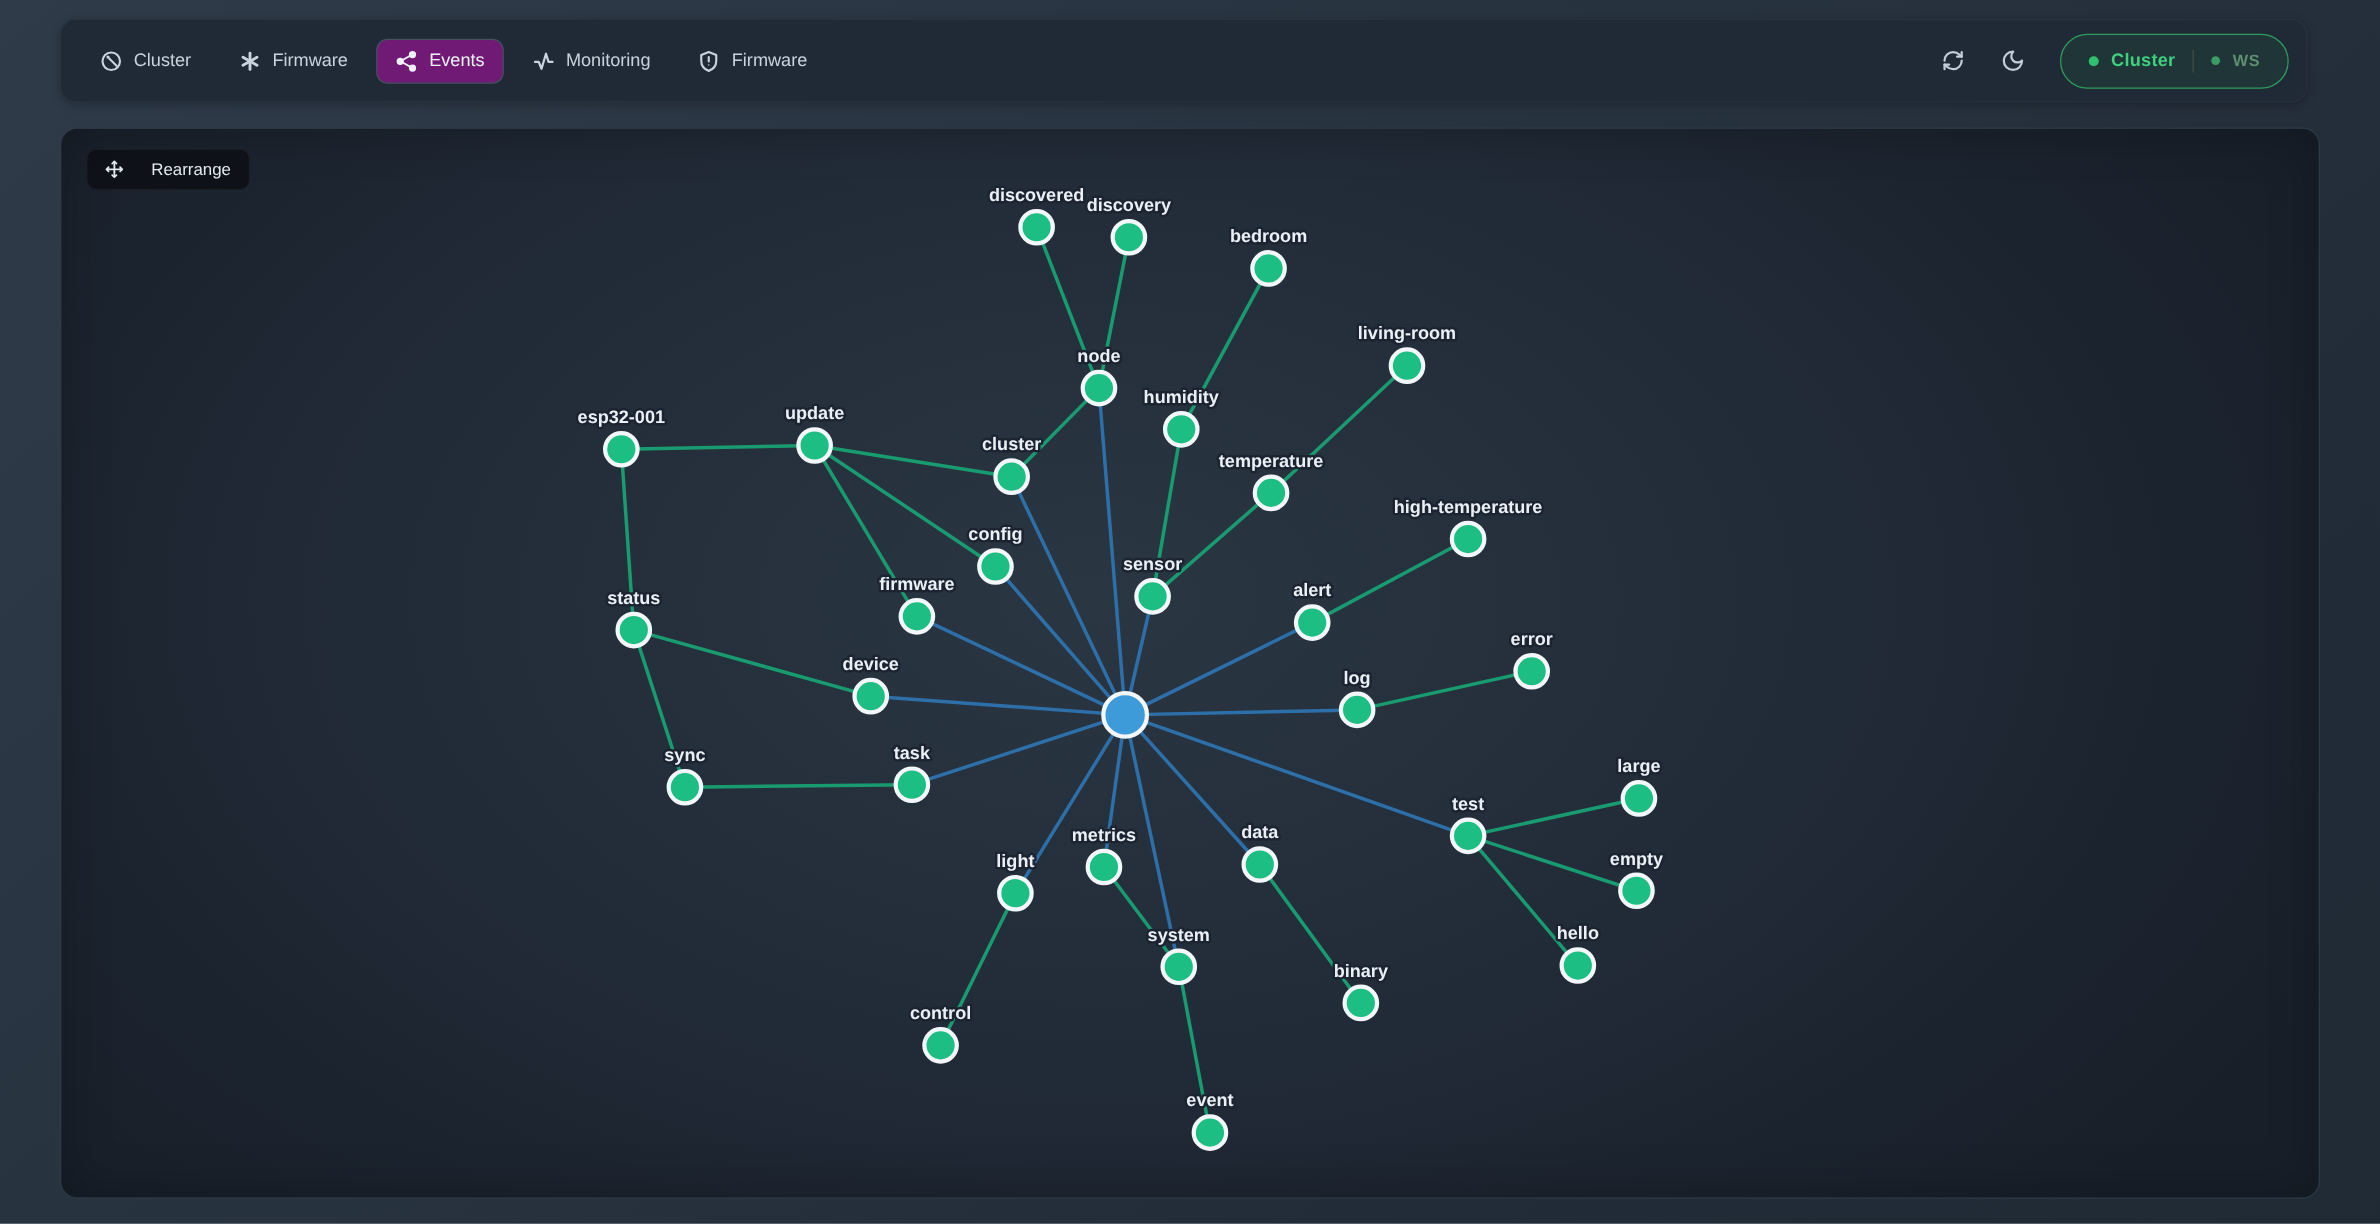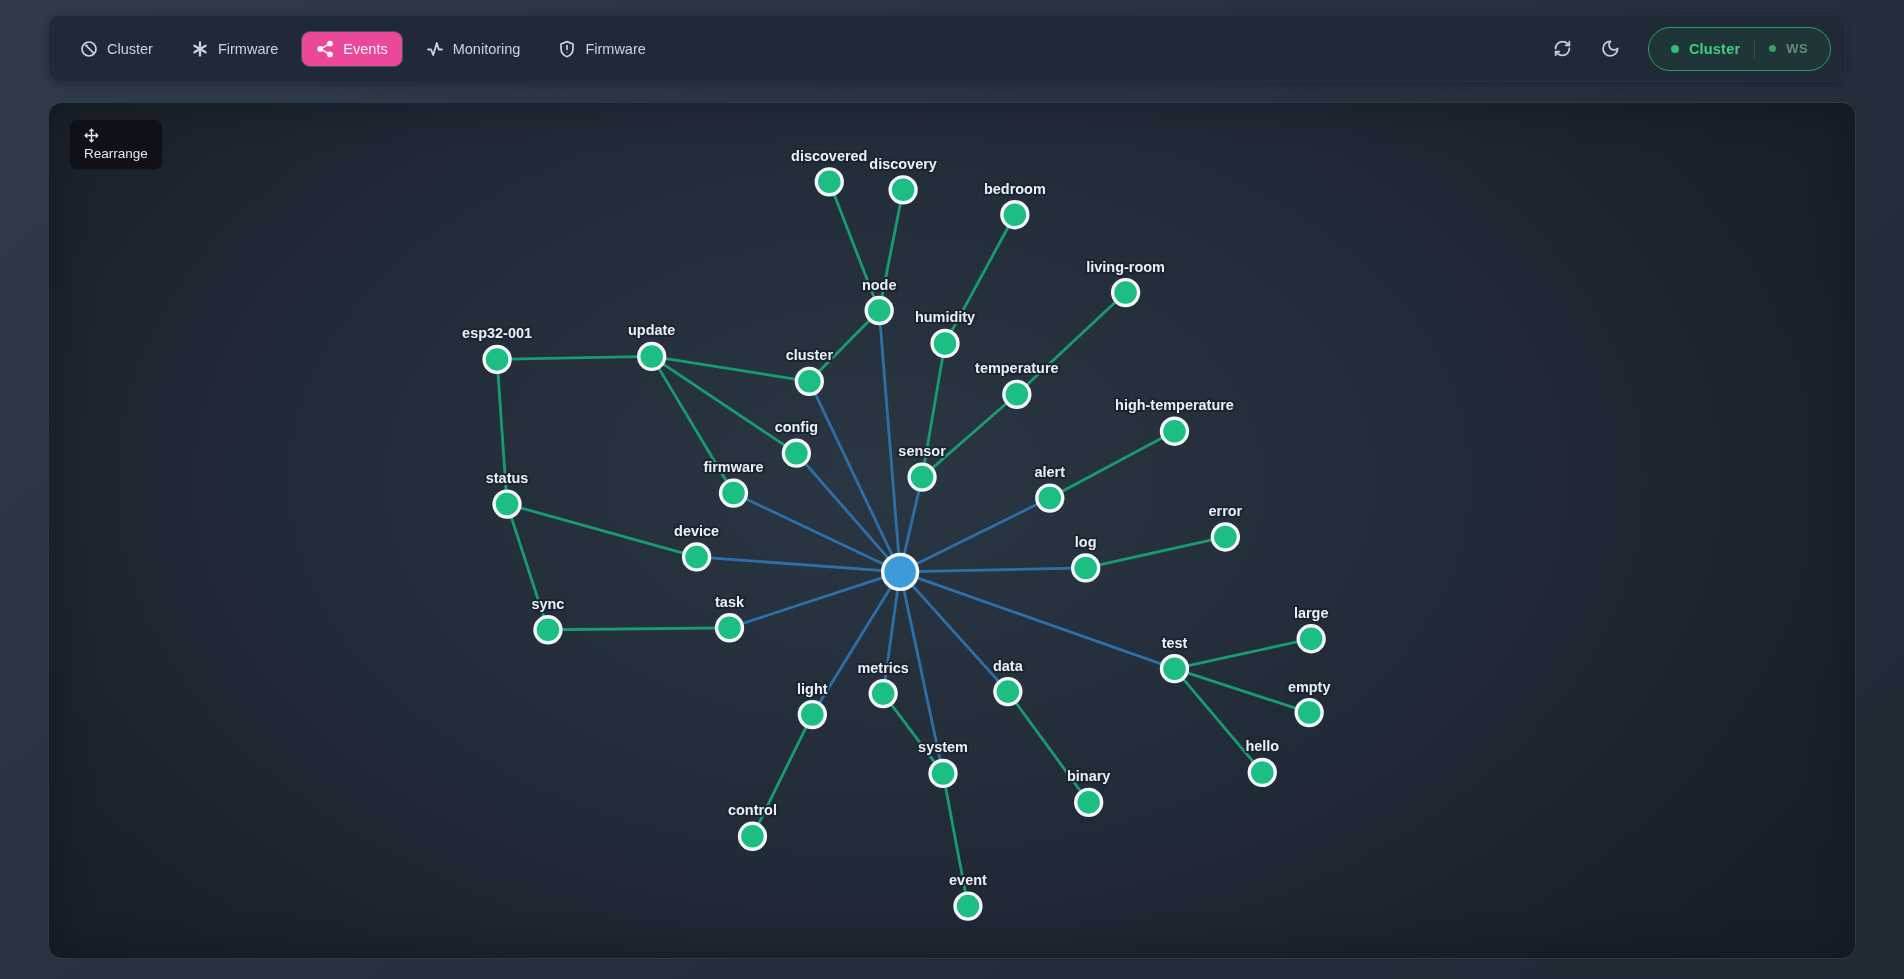--- a/index.html
+++ b/index.html
@@ -21,21 +21,21 @@
     box-shadow:0 2px 8px rgba(0,0,0,0.25);
   }
   .tabs { display:flex; align-items:center; gap:8px; }
   .tab {
     display:flex; align-items:center; gap:9px;
     padding:8px 14px; border-radius:9px; border:1px solid transparent;
     font-size:14.5px; color:#c9d3dd; cursor:pointer; white-space:nowrap;
   }
   .tab svg { display:block; }
   .tab.active {
-    background:#ec4899; border-color:#43505e; color:#eef3f8;
+    background:#701a75; border-color:#43505e; color:#eef3f8;
   }
   .topbar-right { display:flex; align-items:center; gap:10px; }
   .icon-btn {
     width:38px; height:38px; border-radius:9px;
     display:flex; align-items:center; justify-content:center;
     color:#c3cdd8; cursor:pointer; background:transparent; border:none;
   }
   .conn-badge {
     height:44px; border-radius:22px;
     border:1px solid #2c9d5c;
@@ -53,25 +53,25 @@
   
   .canvas {
     position:absolute; left:48px; top:102px; width:1808px; height:857px;
     border-radius:14px;
     border:1px solid #2d3946;
     background:radial-gradient(ellipse 1100px 700px at 46% 44%, #2b3643 0%, #232d3a 45%, #1b232e 80%, #181f29 100%);
     box-shadow:inset 0 0 40px rgba(0,0,0,0.25);
   }
   .rearrange-btn {
     position:absolute; left:20px; top:16px; z-index:5;
-    display:flex; align-items:flex-start; gap:3px;
+    display:flex; align-items:flex-start; gap:22px;
     background:rgba(12,15,20,0.88);
     border-radius:8px; padding:8px 14px;
     color:#e2e8ef; font-size:13.5px; font-weight:400;
-    cursor:pointer; border:1px solid rgba(255,255,255,0.05);flex-direction:column;
+    cursor:pointer; border:1px solid rgba(255,255,255,0.05);
   }
   #graph-svg { position:absolute; inset:0; width:100%; height:100%; }
   .node-label {
     font-family:"Liberation Sans", sans-serif;
     font-size:14.5px; font-weight:700;
     fill:#eaf0f6;
     stroke:#1b2430; stroke-width:4px; stroke-linejoin:round;
     paint-order:stroke;
     text-anchor:middle;
   }

